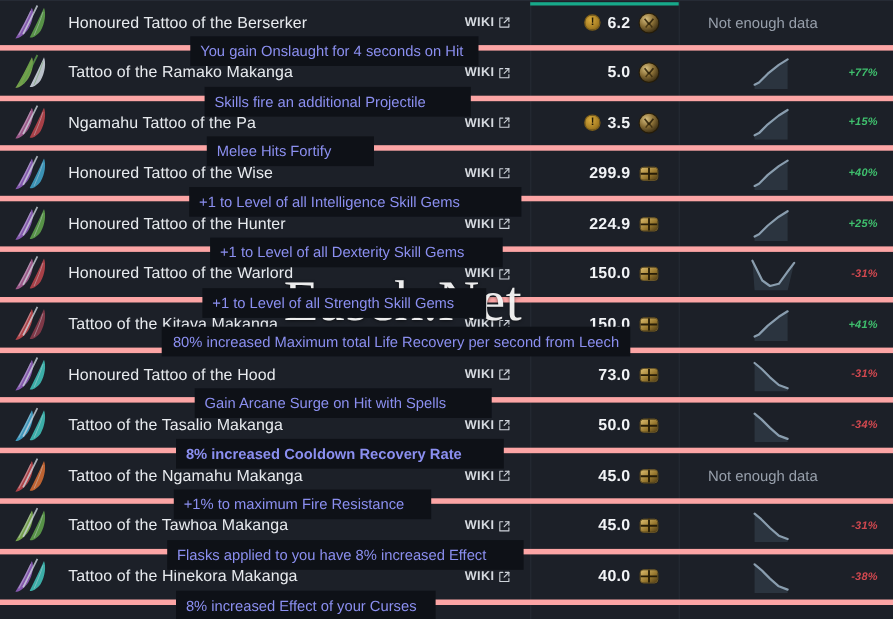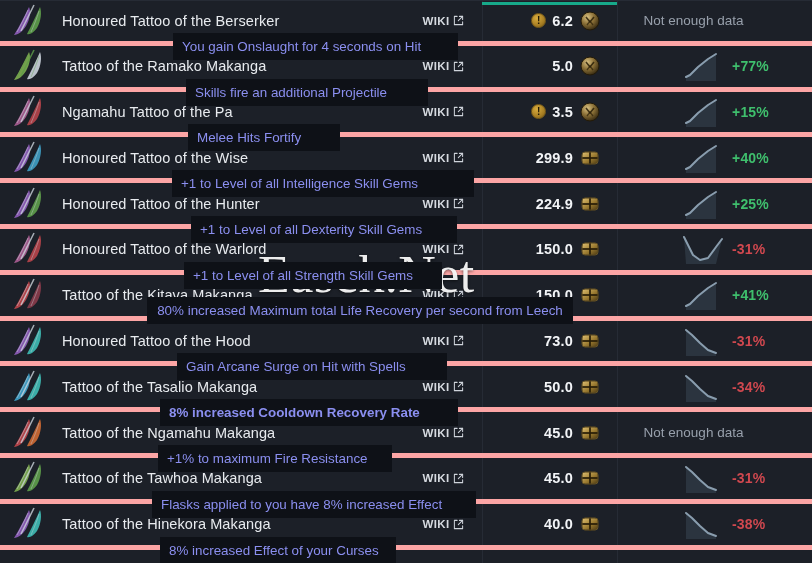--- a/index.html
+++ b/index.html
@@ -162,23 +162,25 @@
     padding-right: 14px;
     position: relative;
   }
   .spark-wrap {
     width: 56px; height: 30px;
     display: flex; align-items: center; justify-content: center;
   }
   .spark { display: block; width: 56px; height: 30px; }
   .pct {
     width: 66px;
-    font-size: 14px;
+    text-align: right;
+    font-size: 10px;
     font-weight: bold;
     letter-spacing: 0.2px;
+    font-style: italic;
   }
   .pct.up { color: #3fbf6d; }
   .pct.down { color: #d0484f; }
   .no-data {
     color: #98a0ac;
     font-size: 13.5px;
     width: 100%;
     text-align: center;
     padding-right: 28px;
   }
@@ -795,21 +797,21 @@
               <path d="M8 4 L14 9 L22 17 L30 24 L38 27" stroke="#9fb4c6" stroke-width="2" fill="none" stroke-linecap="round" stroke-linejoin="round" opacity="0.85"></path>
               <path d="M8 4 L14 9 L22 17 L30 24 L38 27 L38 30 L8 30 Z" fill="#7f9fba" opacity="0.16"></path>
             </svg>
           </div>
           <span class="pct down">-38%</span>
         </div>
       </div>
     </div>
 
   <div class="watermark">Easck.Net</div>
-<div class="tooltip" style="left: 173px; width: 285px; top: 32.8px;">You gain Onslaught for 4 seconds on Hit</div>
+<div class="tooltip" style="left: 173px; width: 262px; top: 32.8px;">You gain Onslaught for 4 seconds on Hit</div>
     <div class="tooltip" style="left: 186px; width: 242px; top: 78.6px;">Skills fire an additional Projectile</div>
     <div class="tooltip" style="left: 188px; width: 152px; top: 124.4px;">Melee Hits Fortify</div>
     <div class="tooltip" style="left: 172px; width: 302px; top: 170.2px;">+1 to Level of all Intelligence Skill Gems</div>
     <div class="tooltip" style="left: 191px; width: 266px; top: 216px;">+1 to Level of all Dexterity Skill Gems</div>
     <div class="tooltip" style="left: 184px; width: 258px; top: 261.8px;">+1 to Level of all Strength Skill Gems</div>
     <div class="tooltip multi" style="left: 147px; width: 426px; top: 296.6px;">80% increased Maximum total Life Recovery per second from Leech</div>
     <div class="tooltip" style="left: 177px; width: 270px; top: 353.4px;">Gain Arcane Surge on Hit with Spells</div>
     <div class="tooltip" style="left: 160px; width: 298px; top: 399.2px; font-weight: bold;">8% increased Cooldown Recovery Rate</div>
     <div class="tooltip" style="left: 158px; width: 234px; top: 445px;">+1% to maximum Fire Resistance</div>
     <div class="tooltip" style="left: 152px; width: 324px; top: 490.8px;">Flasks applied to you have 8% increased Effect</div>

